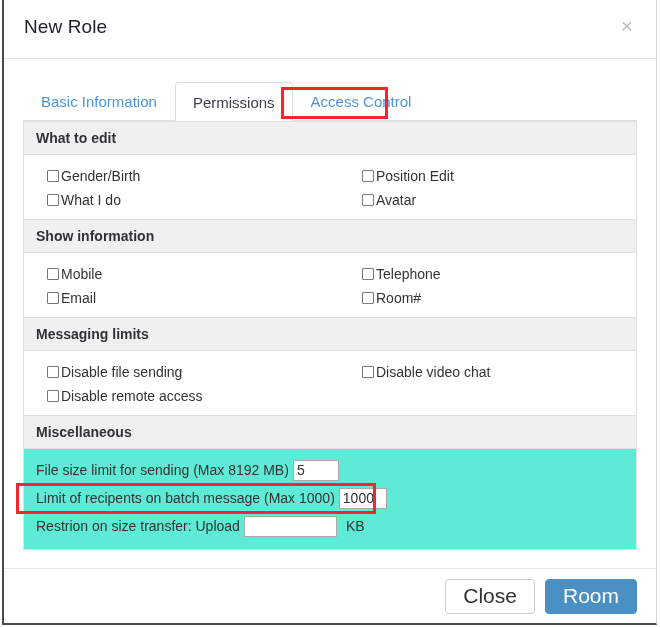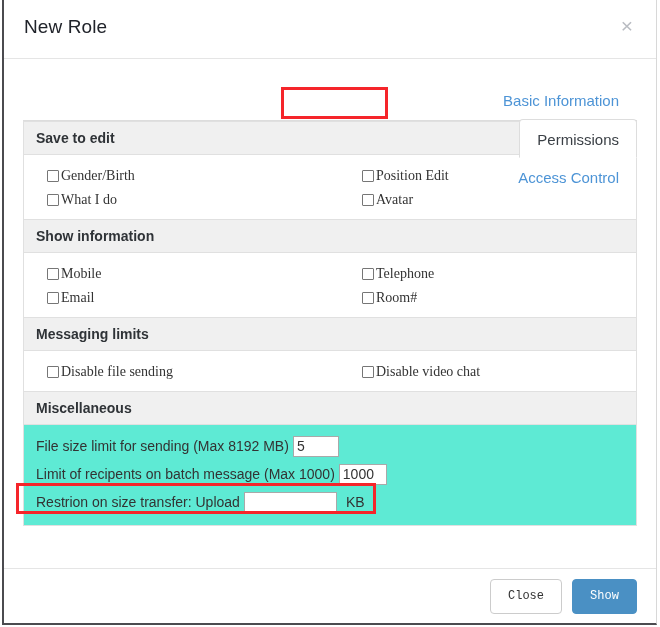--- a/index.html
+++ b/index.html
@@ -70,21 +70,20 @@
   }
   .tabs {
     position: absolute;
     left: 19px;
     right: 19px;
     bottom: 0;
     height: 40px;
     border-bottom: 1px solid #dddddd;
     display: flex;
     align-items: flex-end;
-    flex-direction: column;
   }
   .tab {
     position: relative;
     padding: 0 17px;
     height: 39px;
     line-height: 39px;
     font-size: 15px;
     color: #4d94d6;
     cursor: pointer;
     white-space: nowrap;
@@ -138,21 +137,20 @@
     row-gap: 3px;
   }
   .cb-item {
     display: flex;
     align-items: center;
     padding-left: 23px;
     font-size: 14px;
     color: #333333;
     cursor: pointer;
     height: 21px;
-    font-family: Liberation Serif, serif;
   }
   .cb-box {
     width: 12px;
     height: 12px;
     border: 1px solid #767676;
     background: #ffffff;
     box-sizing: border-box;
     margin-right: 2px;
     flex: 0 0 12px;
     border-radius: 1px;
@@ -195,22 +193,22 @@
     height: 55px;
     border-top: 1px solid #e5e5e5;
     display: flex;
     align-items: center;
     justify-content: flex-end;
     padding-right: 19px;
     box-sizing: border-box;
     gap: 10px;
   }
   .btn {
-    font-family: Liberation Mono, monospace;
-    font-size: 12px;
+    font-family: Liberation Sans, sans-serif;
+    font-size: 21px;
     height: 35px;
     min-width: 65px;
     padding: 0 17px;
     border-radius: 4px;
     cursor: pointer;
     box-sizing: border-box;
   }
   .btn-default {
     background: #ffffff;
     border: 1px solid #cccccc;
@@ -247,21 +245,21 @@
     <div class="tabs">
       <div class="tab">Basic Information</div>
       <div class="tab active">Permissions</div>
       <div class="tab">Access Control</div>
     </div>
   </div>
 
   <div class="dlg-body">
 
     <div class="panel">
-      <div class="sec-head">Save to edit</div>
+      <div class="sec-head">What to edit</div>
       <div class="sec-body">
         <div class="cb-grid">
           <label class="cb-item">
             <span class="cb-box"></span>
             <span>Gender/Birth</span>
           </label>
           <label class="cb-item">
             <span class="cb-box"></span>
             <span>Position Edit</span>
           </label>
@@ -306,20 +304,24 @@
       <div class="sec-body">
         <div class="cb-grid">
           <label class="cb-item">
             <span class="cb-box"></span>
             <span>Disable file sending</span>
           </label>
           <label class="cb-item">
             <span class="cb-box"></span>
             <span>Disable video chat</span>
           </label>
+          <label class="cb-item">
+            <span class="cb-box"></span>
+            <span>Disable remote access</span>
+          </label>
         </div>
       </div>
     </div>
 
     <div class="panel">
       <div class="sec-head">Miscellaneous</div>
       <div class="misc-body">
 
         <div class="misc-row">
           <span class="misc-label">File size limit for sending (Max 8192 MB)</span>
@@ -337,19 +339,19 @@
           <span class="unit">KB</span>
         </div>
 
       </div>
     </div>
 
   </div>
 
   <div class="dlg-footer">
     <button class="btn btn-default">Close</button>
-    <button class="btn btn-primary">Show</button>
+    <button class="btn btn-primary">Room</button>
   </div>
 
 </div>
 
 <div class="redbox" id="redbox-tab"></div>
 <div class="redbox" id="redbox-filesize"></div>
 
 </body></html>

